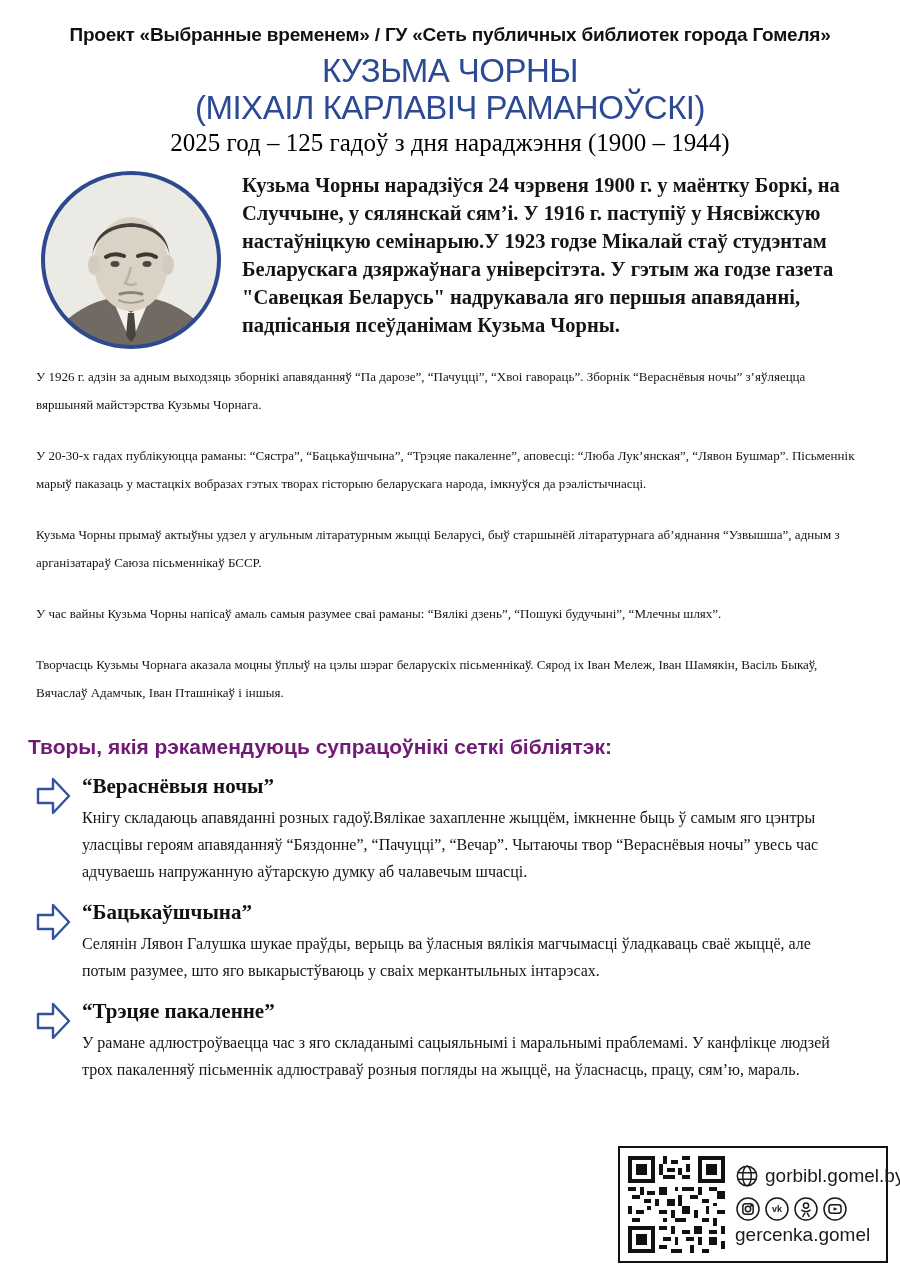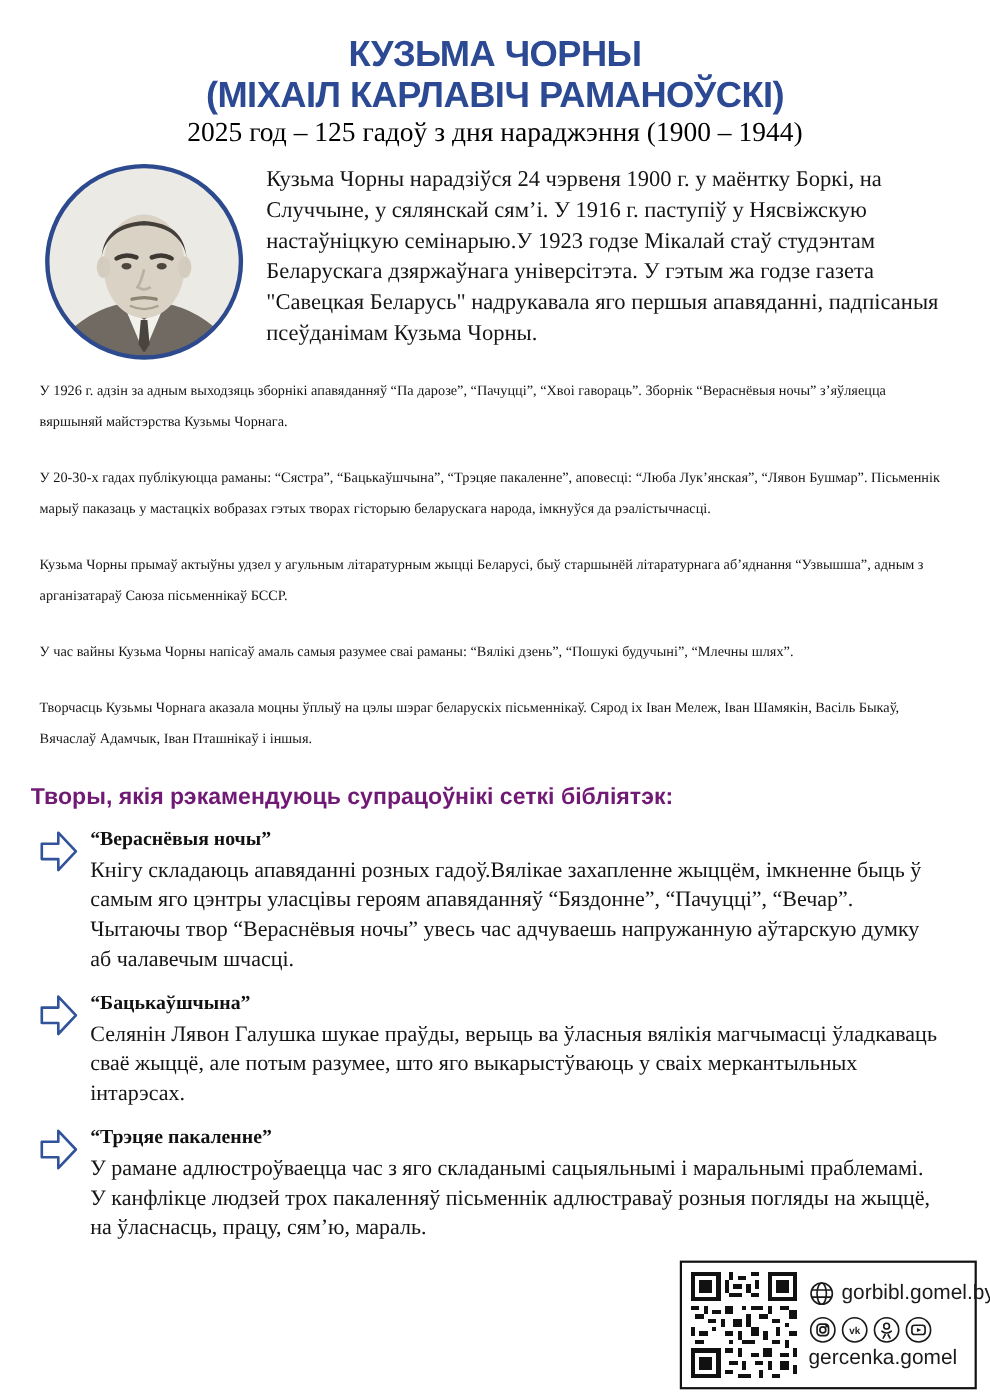--- a/index.html
+++ b/index.html
@@ -6,61 +6,62 @@
   html,body { width:900px; height:1273px; background:#ffffff; }
   body { font-family:"Liberation Serif", serif; color:#151515; position:relative; overflow:hidden; }
   .page { position:relative; width:900px; height:1273px; padding:24px 36px 0 36px; }
 
   .top-header {
     text-align:center; font-family:"Liberation Sans", sans-serif;
     font-weight:bold; font-size:19px; letter-spacing:-0.2px; color:#111;
   }
   .main-title {
     text-align:center; font-family:"Liberation Sans", sans-serif;
-    font-weight:bold; font-size:33px; line-height:37px; letter-spacing:-0.5px;
+    font-weight:normal; font-size:33px; line-height:37px; letter-spacing:-0.5px;
     color:#2c4a94; margin-top:6px;
   }
   .main-title.second { margin-top:0; }
   .subtitle { text-align:center; font-size:25px; margin-top:3px; color:#000000; }
 
   .intro-row { display:flex; margin-top:10px; }
   .portrait { flex:0 0 190px; width:190px; height:186px; }
-  .intro-text { flex:1; margin-left:16px; font-size:20.5px; line-height:28px; padding-top:4px; padding-right:4px; }
+  .intro-text { flex:1; margin-left:16px; font-size:20.5px; line-height:28px; padding-top:4px; padding-right:4px;font-weight:bold; }
 
   p.body { font-size:13px; line-height:28px; margin-top:23px; padding-right:4px; }
   p.body.first-after-photo { margin-top:10px; }
 
   .rec-heading {
     font-family:"Liberation Sans", sans-serif; font-weight:bold;
     font-size:21px; margin-top:28px; margin-left:-8px; color:#701a75;
   }
 
   .rec-item { display:flex; margin-top:15px; padding-left:-6px; }
   .arrow-cell { flex:0 0 46px; padding-top:2px; padding-left:-4px; }
   .arrow-cell svg { display:block; }
   .rec-content { flex:1; }
-  .rec-title { font-size:18px; font-weight:bold; color:#111; }
-  .rec-text { font-size:20px; line-height:27px; margin-top:5px; padding-right:6px; }
+  .rec-title { font-size:21px; font-weight:bold; color:#111; }
+  .rec-text { font-size:16px; line-height:27px; margin-top:5px; padding-right:6px; }
 
   .qr-box {
     position:absolute; left:618px; top:1146px; width:270px; height:117px;
     border:2px solid #111; background:#fff;
     display:flex; align-items:center; padding:8px; gap:10px;
   }
   .qr-code { flex:0 0 97px; width:97px; height:97px; }
   .qr-right { flex:1; font-family:"Liberation Sans", sans-serif; color:#1a1a1a; }
   .site-row { display:flex; align-items:center; gap:6px; font-size:19px; }
   .icons-row { display:flex; align-items:center; gap:3px; margin-top:8px; }
   .handle { font-size:19px; margin-top:2px; }
 </style>
 </head>
 <body>
 
 <div class="page">
 
+  <div class="top-header">Проект «Выбранные временем» / ГУ «Сеть публичных библиотек города Гомеля»</div>
 
   <div class="main-title">КУЗЬМА ЧОРНЫ</div>
   <div class="main-title second">(МІХАІЛ КАРЛАВІЧ РАМАНОЎСКІ)</div>
   <div class="subtitle">2025 год – 125 гадоў з дня нараджэння (1900 – 1944)</div>
 
   <div class="intro-row">
     <div class="portrait">
       <svg width="190" height="186" viewBox="0 0 190 186">
         <defs>
           <clipPath id="pc">

